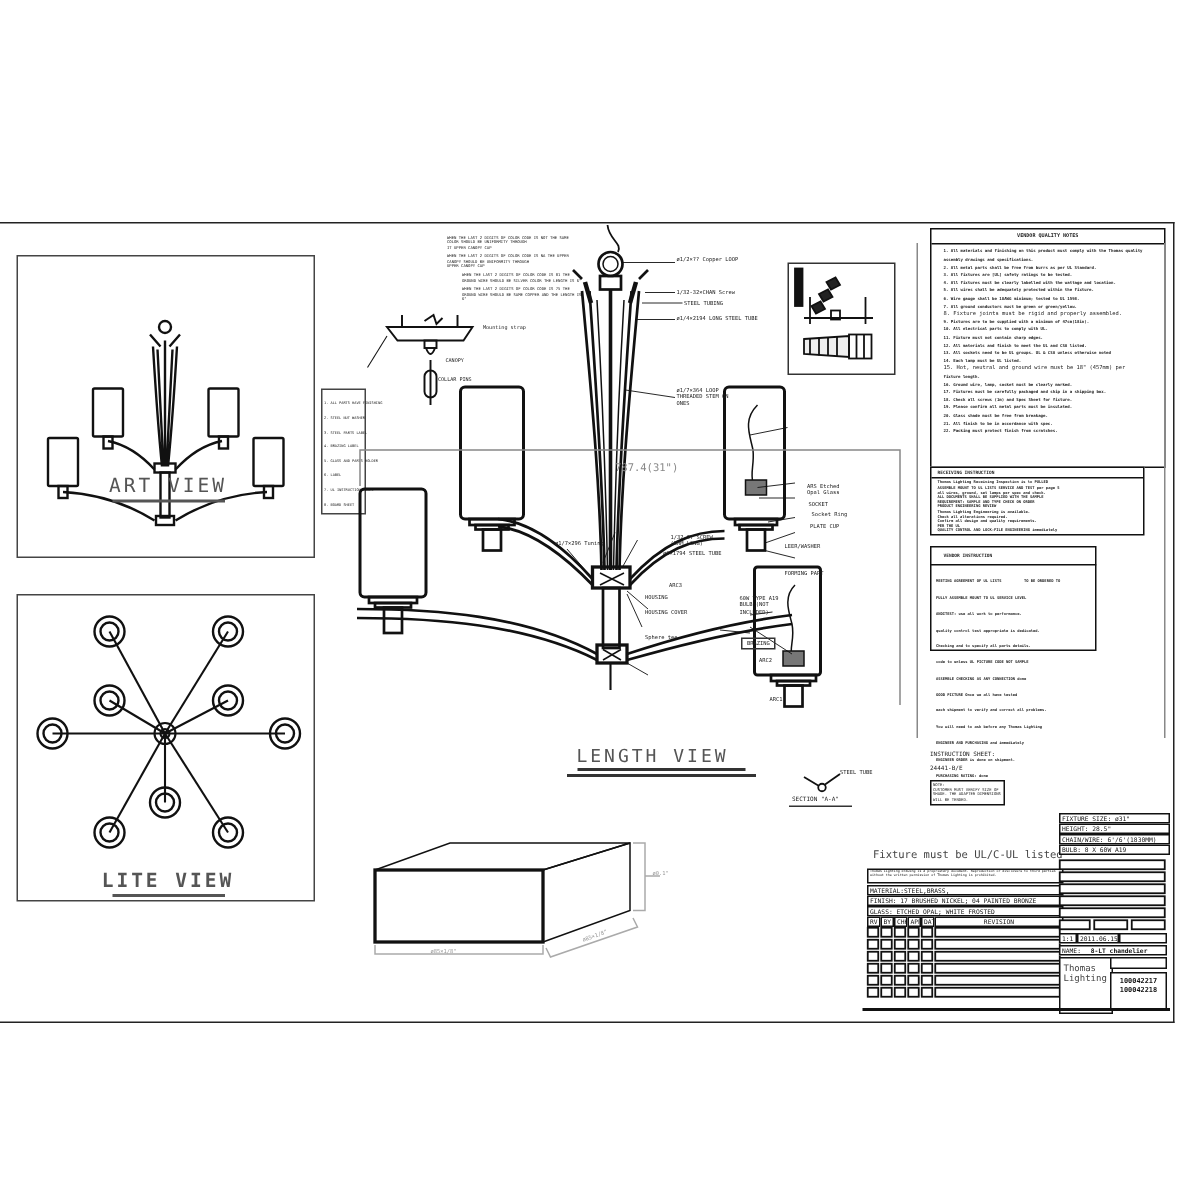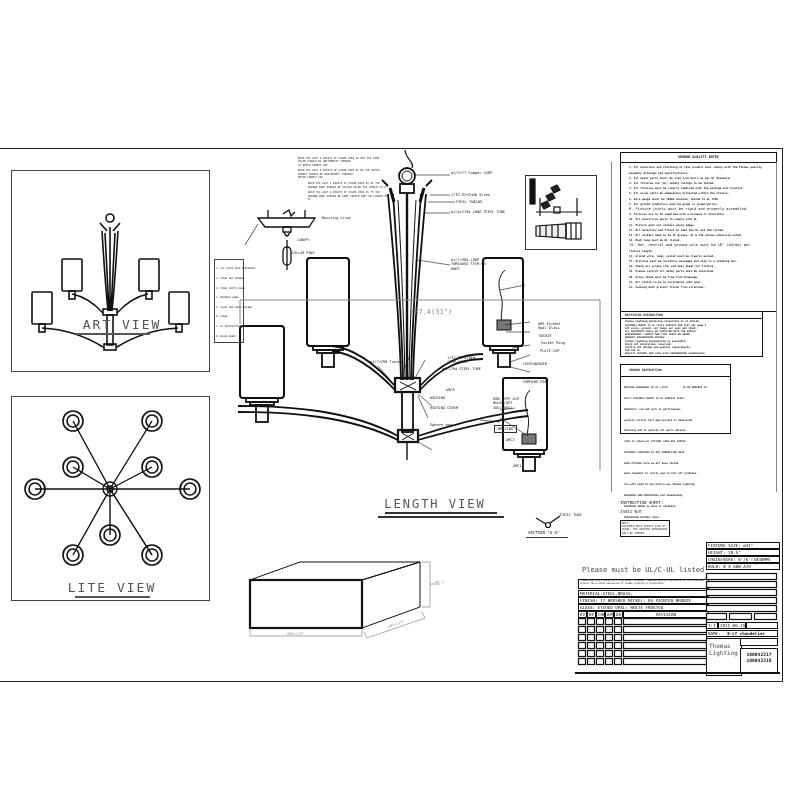--- a/index.html
+++ b/index.html
@@ -34,21 +34,21 @@
     <path d="M91 176 C70 163 50 158 30 157 M105 176 C126 163 146 158 166 157"></path>
     <rect x="50" y="88" width="20" height="32" rx="1"></rect>
     <rect x="127" y="88" width="20" height="32" rx="1"></rect>
     <rect x="20" y="121" width="20" height="32" rx="1"></rect>
     <rect x="157" y="121" width="20" height="32" rx="1"></rect>
     <rect x="57" y="120" width="6" height="8"></rect>
       <rect x="134" y="120" width="6" height="8"></rect>
     <rect x="27" y="153" width="6" height="8"></rect>
       <rect x="164" y="153" width="6" height="8"></rect>
   </svg>
-  <div class="viewlabel" style="left:60px;top:146px;width:100px;text-align:center;">ART VIEW</div>
+  <div class="viewlabel" style="left:50px;top:146px;width:100px;text-align:center;">ART VIEW</div>
   <div class="uline" style="left:63px;top:162px;width:75px;"></div>
 </div>
 
 <div class="box" style="left:11px;top:396px;width:197px;height:203px;">
   <svg width="197" height="203" viewBox="0 0 197 203" fill="none" stroke="#111" stroke-width="1.4">
     <g id="arms">
       <line x1="98" y1="92" x2="61" y2="24"></line>
         <line x1="98" y1="92" x2="140" y2="24"></line>
       <line x1="98" y1="92" x2="61" y2="70"></line>
         <line x1="98" y1="92" x2="140" y2="70"></line>
@@ -74,21 +74,21 @@
       <circle cx="178" cy="92" r="10"></circle>
         <circle cx="178" cy="92" r="6"></circle>
       <circle cx="61" cy="158" r="10"></circle>
         <circle cx="61" cy="158" r="6"></circle>
       <circle cx="140" cy="158" r="10"></circle>
         <circle cx="140" cy="158" r="6"></circle>
       <circle cx="98" cy="138" r="10"></circle>
         <circle cx="98" cy="138" r="6"></circle>
     </g>
   </svg>
-  <div class="viewlabel" style="left:50px;top:183px;width:100px;">LITE VIEW</div>
+  <div class="viewlabel" style="left:50px;top:183px;width:100px;font-weight:bold;">LITE VIEW</div>
   <div class="uline" style="left:63px;top:199px;width:75px;"></div>
 </div>
 
 <div class="abs tiny" style="left:214px;top:259px;width:26px;border:1px solid #444;padding:1px;font-size:2.4px;line-height:3.2px;">
   <div>1. ALL PARTS HAVE FINISHING</div>
   <div>2. STEEL NUT WASHER</div>
   <div>3. STEEL PARTS LABEL</div>
   <div>4. BRAZING LABEL</div>
   <div>5. GLASS AND PARTS HOLDER</div>
   <div>6. LABEL</div>
@@ -343,21 +343,21 @@
     <line x1="14" y1="50" x2="14" y2="60"></line>
       <line x1="20" y1="49" x2="20" y2="61"></line>
       <line x1="26" y1="49" x2="26" y2="61"></line>
       <line x1="32" y1="48" x2="32" y2="62"></line>
     <rect x="40" y="47" width="15" height="16"></rect>
     <line x1="45" y1="47" x2="45" y2="63"></line>
       <line x1="50" y1="47" x2="50" y2="63"></line>
   </svg>
 </div>
 
-<div class="abs" style="left:582px;top:566px;font-family:'DejaVu Sans Mono',monospace;font-size:7px;color:#444;">Please must be UL/C-UL listed</div>
+<div class="abs" style="left:582px;top:566px;font-family:'DejaVu Sans Mono',monospace;font-size:7px;color:#444;">Fixture must be UL/C-UL listed</div>
 
 <div class="tb-cell" style="left:706px;top:542px;width:70px;height:5px;">FIXTURE SIZE: ø31"</div>
 <div class="tb-cell" style="left:706px;top:549px;width:70px;height:5px;">HEIGHT: 28.5"</div>
 <div class="tb-cell" style="left:706px;top:556px;width:70px;height:5px;">CHAIN/WIRE: 6'/6'(1830MM)</div>
 <div class="tb-cell" style="left:706px;top:563px;width:70px;height:5px;">BULB: 8 X 60W A19</div>
 
 <div class="tb-cell" style="left:578px;top:579px;width:127px;height:8px;white-space:normal;font-size:2.2px;line-height:2.6px;">Thomas Lighting drawing is a proprietary document. Reproduction or disclosure to third parties without the written permission of Thomas Lighting is prohibited.</div>
 <div class="tb-cell" style="left:578px;top:590px;width:127px;height:5px;">MATERIAL:STEEL,BRASS,</div>
 <div class="tb-cell" style="left:578px;top:597px;width:127px;height:5px;">FINISH: 17 BRUSHED NICKEL; 04 PAINTED BRONZE</div>
 <div class="tb-cell" style="left:578px;top:604px;width:127px;height:5px;">GLASS: ETCHED OPAL; WHITE FROSTED</div>

